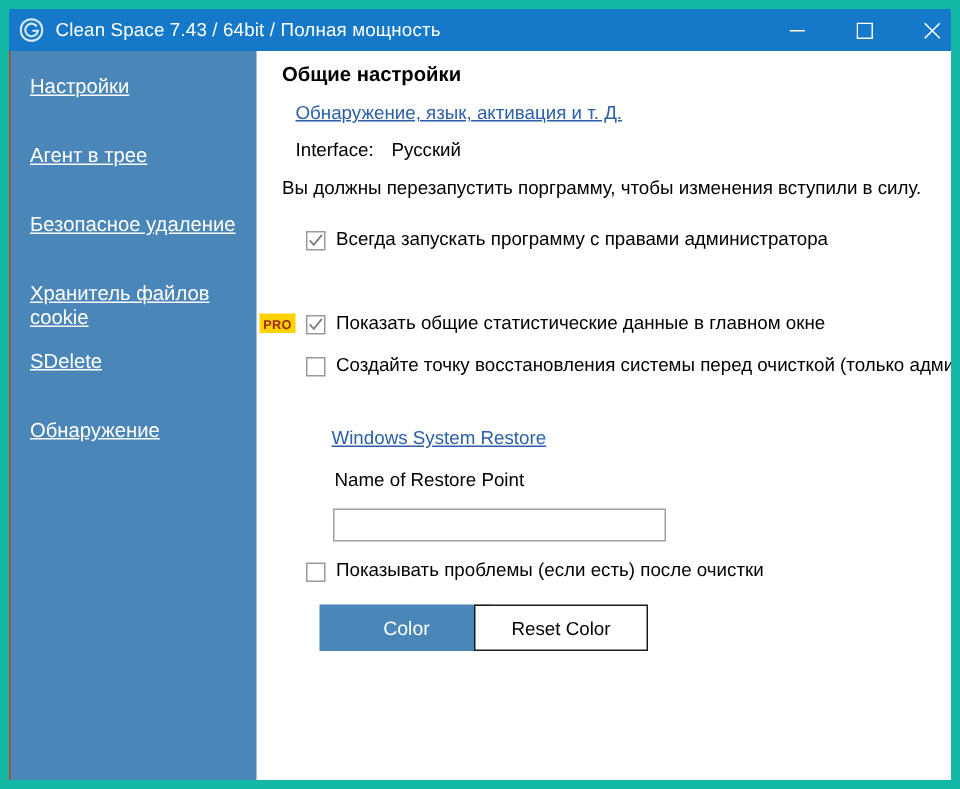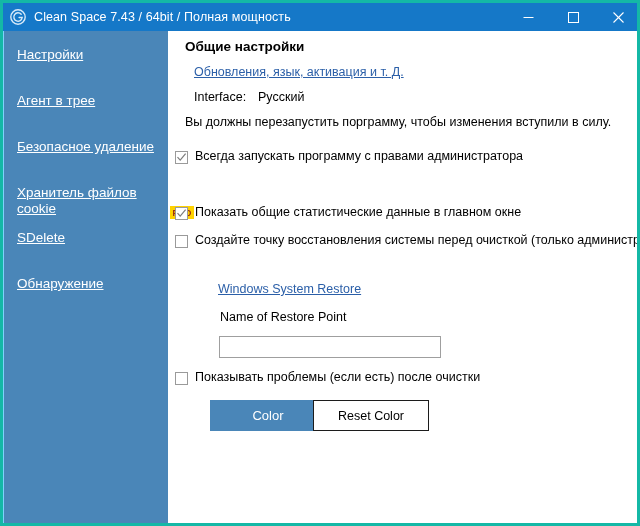--- a/index.html
+++ b/index.html
@@ -10,22 +10,22 @@
   body {
     font-family: "Liberation Sans", sans-serif;
     -webkit-font-smoothing: antialiased;
   }
 
   #window {
     position: relative;
     width: 640px;
     height: 526px;
     box-sizing: border-box;
-    border: 3px solid #14b8a6;
-    background: #7dd3fc;
+    border: 6px solid #14b8a6;
+    background: #c2410c;
     overflow: hidden;
   }
 
   
   #titlebar {
     position: absolute;
     left: 0; top: 0;
     width: 638px;
     height: 28px;
     background: #1578c8;
@@ -128,21 +128,21 @@
   }
   #restart-note {
     left: 17px; top: 84px;
     font-size: 12.5px;
     color: #000000;
     white-space: nowrap;
   }
 
   .cbrow {
     position: absolute;
-    left: 7px;
+    left: 33px;
     display: flex;
     align-items: flex-end;
     white-space: nowrap;
   }
   .cbox {
     width: 13px;
     height: 13px;
     box-sizing: border-box;
     border: 1px solid #9a9a9a;
     background: #ffffff;
@@ -263,21 +263,21 @@
 cookie</a>
     <a class="side-link" style="top:108px">Безопасное удаление</a>
     <a class="side-link" style="top:199px">SDelete</a>
     <a class="side-link" style="top:245px">Обнаружение</a>
   </div>
 
   <div id="main">
 
     <div class="abs" id="panel-title">Общие настройки</div>
 
-    <a class="abs" id="settings-link">Обновления, язык, активация и т. Д.</a>
+    <a class="abs" id="settings-link">Обнаружение, язык, активация и т. Д.</a>
 
     <div class="abs" id="iface-label">Interface:</div>
     <div class="abs" id="iface-value">Русский</div>
 
     <div class="abs" id="restart-note">Вы должны перезапустить порграмму, чтобы изменения вступили в силу.</div>
 
     <div class="cbrow" style="top:118px">
       <span class="cbox">
         <svg width="11" height="11" viewBox="0 0 11 11">
             <path d="M1.5 5.2 L4.2 8.2 L9.6 1.6" fill="none" stroke="#7d7d7d" stroke-width="1.2"></path>

